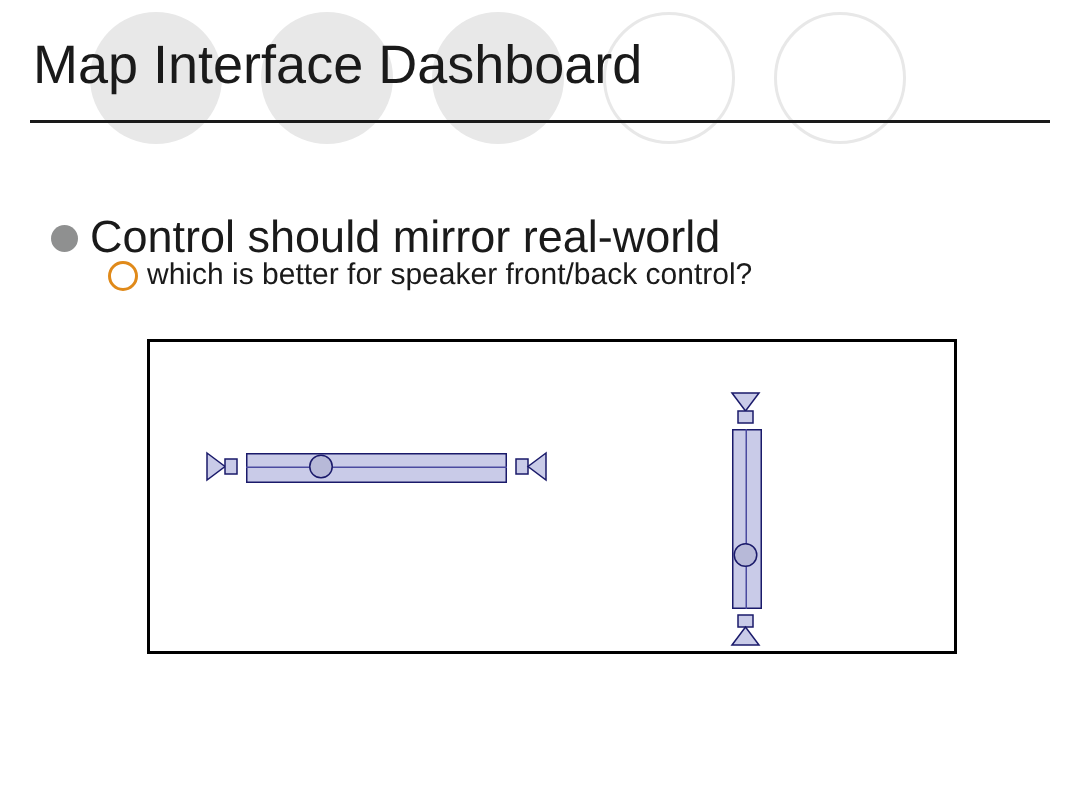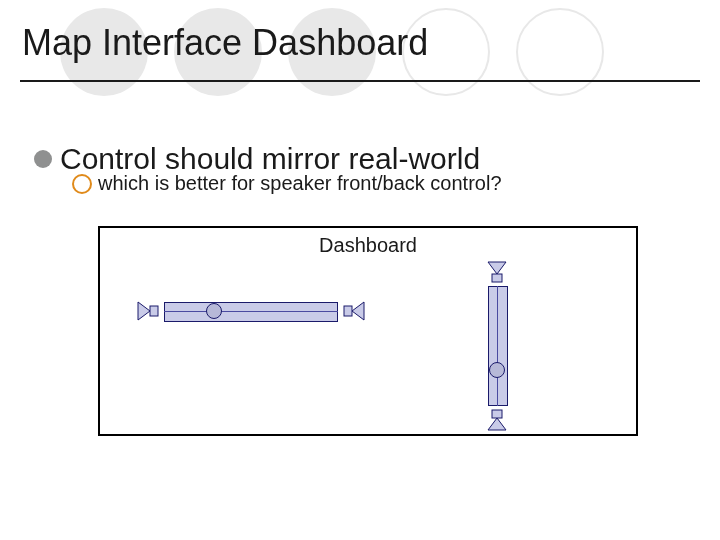--- a/index.html
+++ b/index.html
@@ -191,21 +191,20 @@
   <div class="disc"></div>
   <div class="text1">Control should mirror real-world</div>
 </div>
 
 <div class="bullet-row2">
   <div class="ring"></div>
   <div class="text2">which is better for speaker front/back control?</div>
 </div>
 
 <div class="panel">
-  <div class="panel-label">Dashboard</div>
 
   <div class="hslider">
     <span class="speaker spk-l">
       <svg viewBox="0 0 26 26" width="26" height="26">
         <polygon points="2,4 14,13 2,22" fill="#c9cbe8" stroke="#1a1a6a" stroke-width="1"></polygon>
         <rect x="14" y="8" width="8" height="10" fill="#c9cbe8" stroke="#1a1a6a" stroke-width="1"></rect>
       </svg>
     </span>
     <div class="track"></div>
     <div class="midline"></div>

